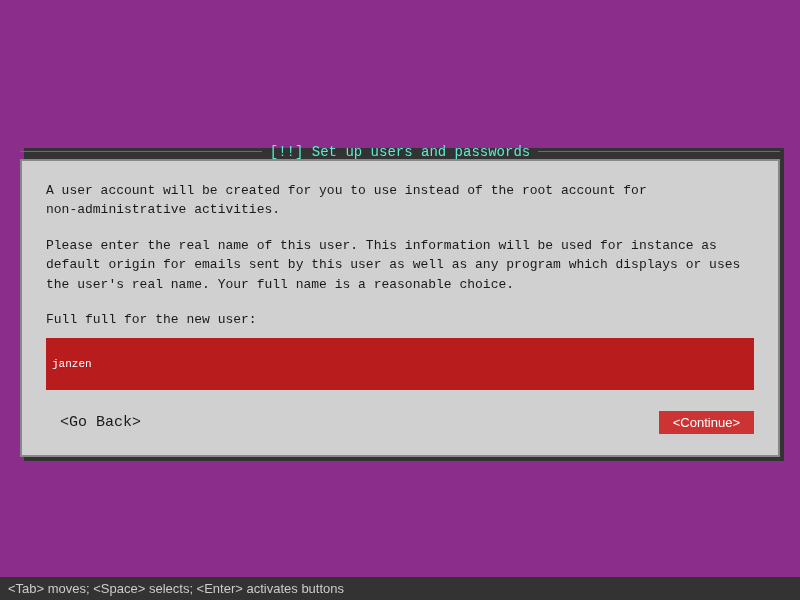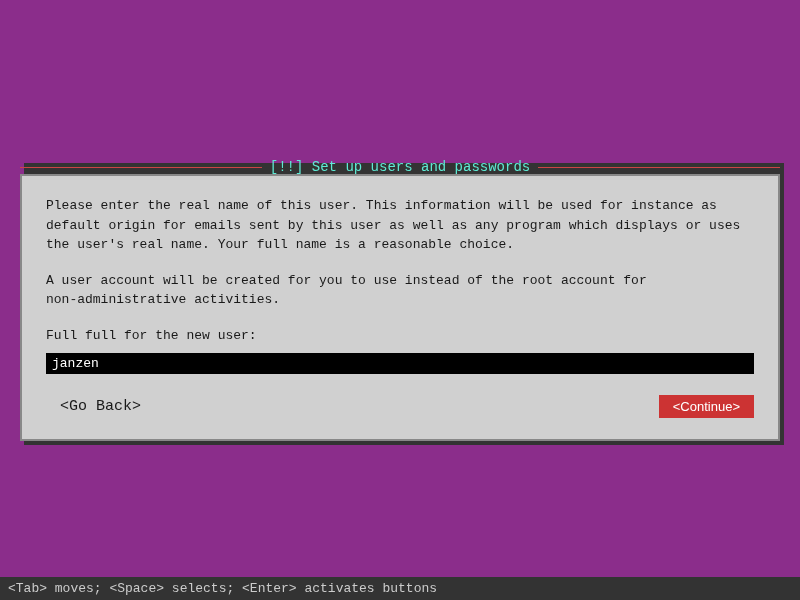--- a/index.html
+++ b/index.html
@@ -87,27 +87,27 @@
       margin-bottom: 16px;
     }
 
     .dialog-content .label {
       margin-bottom: 8px;
       margin-top: 4px;
     }
 
     .input-field {
       width: 100%;
-      background-color: #000000;
+      background-color: #b91c1c;
       color: #ffffff;
       border: none;
       outline: none;
       font-family: 'Courier New', Courier, monospace;
-      font-size: 13px;
-      padding: 3px 6px;
+      font-size: 11px;
+      padding: 20px 6px;
       display: block;
       caret-color: white;
     }
 
     .button-row {
       display: flex;
       justify-content: space-between;
       align-items: center;
       margin-top: 20px;
     }
@@ -132,21 +132,21 @@
       cursor: pointer;
     }
 
     .status-bar {
       position: absolute;
       bottom: 0;
       left: 0;
       width: 100%;
       background-color: #333333;
       color: #cccccc;
-      font-family: Liberation Mono, monospace;
+      font-family: Liberation Sans, sans-serif;
       font-size: 13px;
       padding: 4px 8px;
       text-align: left;
     }
   </style>
 </head>
 <body>
 
 <div class="screen">
 
@@ -154,22 +154,22 @@
     <div class="dialog-shadow"></div>
 
     <div class="dialog-title-bar">
       <div class="dialog-title-line"></div>
       <span class="dialog-title-text">[!!] Set up users and passwords</span>
       <div class="dialog-title-line"></div>
     </div>
 
     <div class="dialog-box">
       <div class="dialog-content">
+        <p>A user account will be created for you to use instead of the root account for<br>non-administrative activities.</p>
         <p>Please enter the real name of this user. This information will be used for instance as<br>default origin for emails sent by this user as well as any program which displays or uses<br>the user's real name. Your full name is a reasonable choice.</p>
-        <p>A user account will be created for you to use instead of the root account for<br>non-administrative activities.</p>
         <p class="label">Full full for the new user:</p>
         <input type="text" class="input-field" value="janzen" style="">
       </div>
 
       <div class="button-row">
         <button class="btn-back">&lt;Go Back&gt;</button>
         <button class="btn-continue">&lt;Continue&gt;</button>
       </div>
     </div>
   </div>

